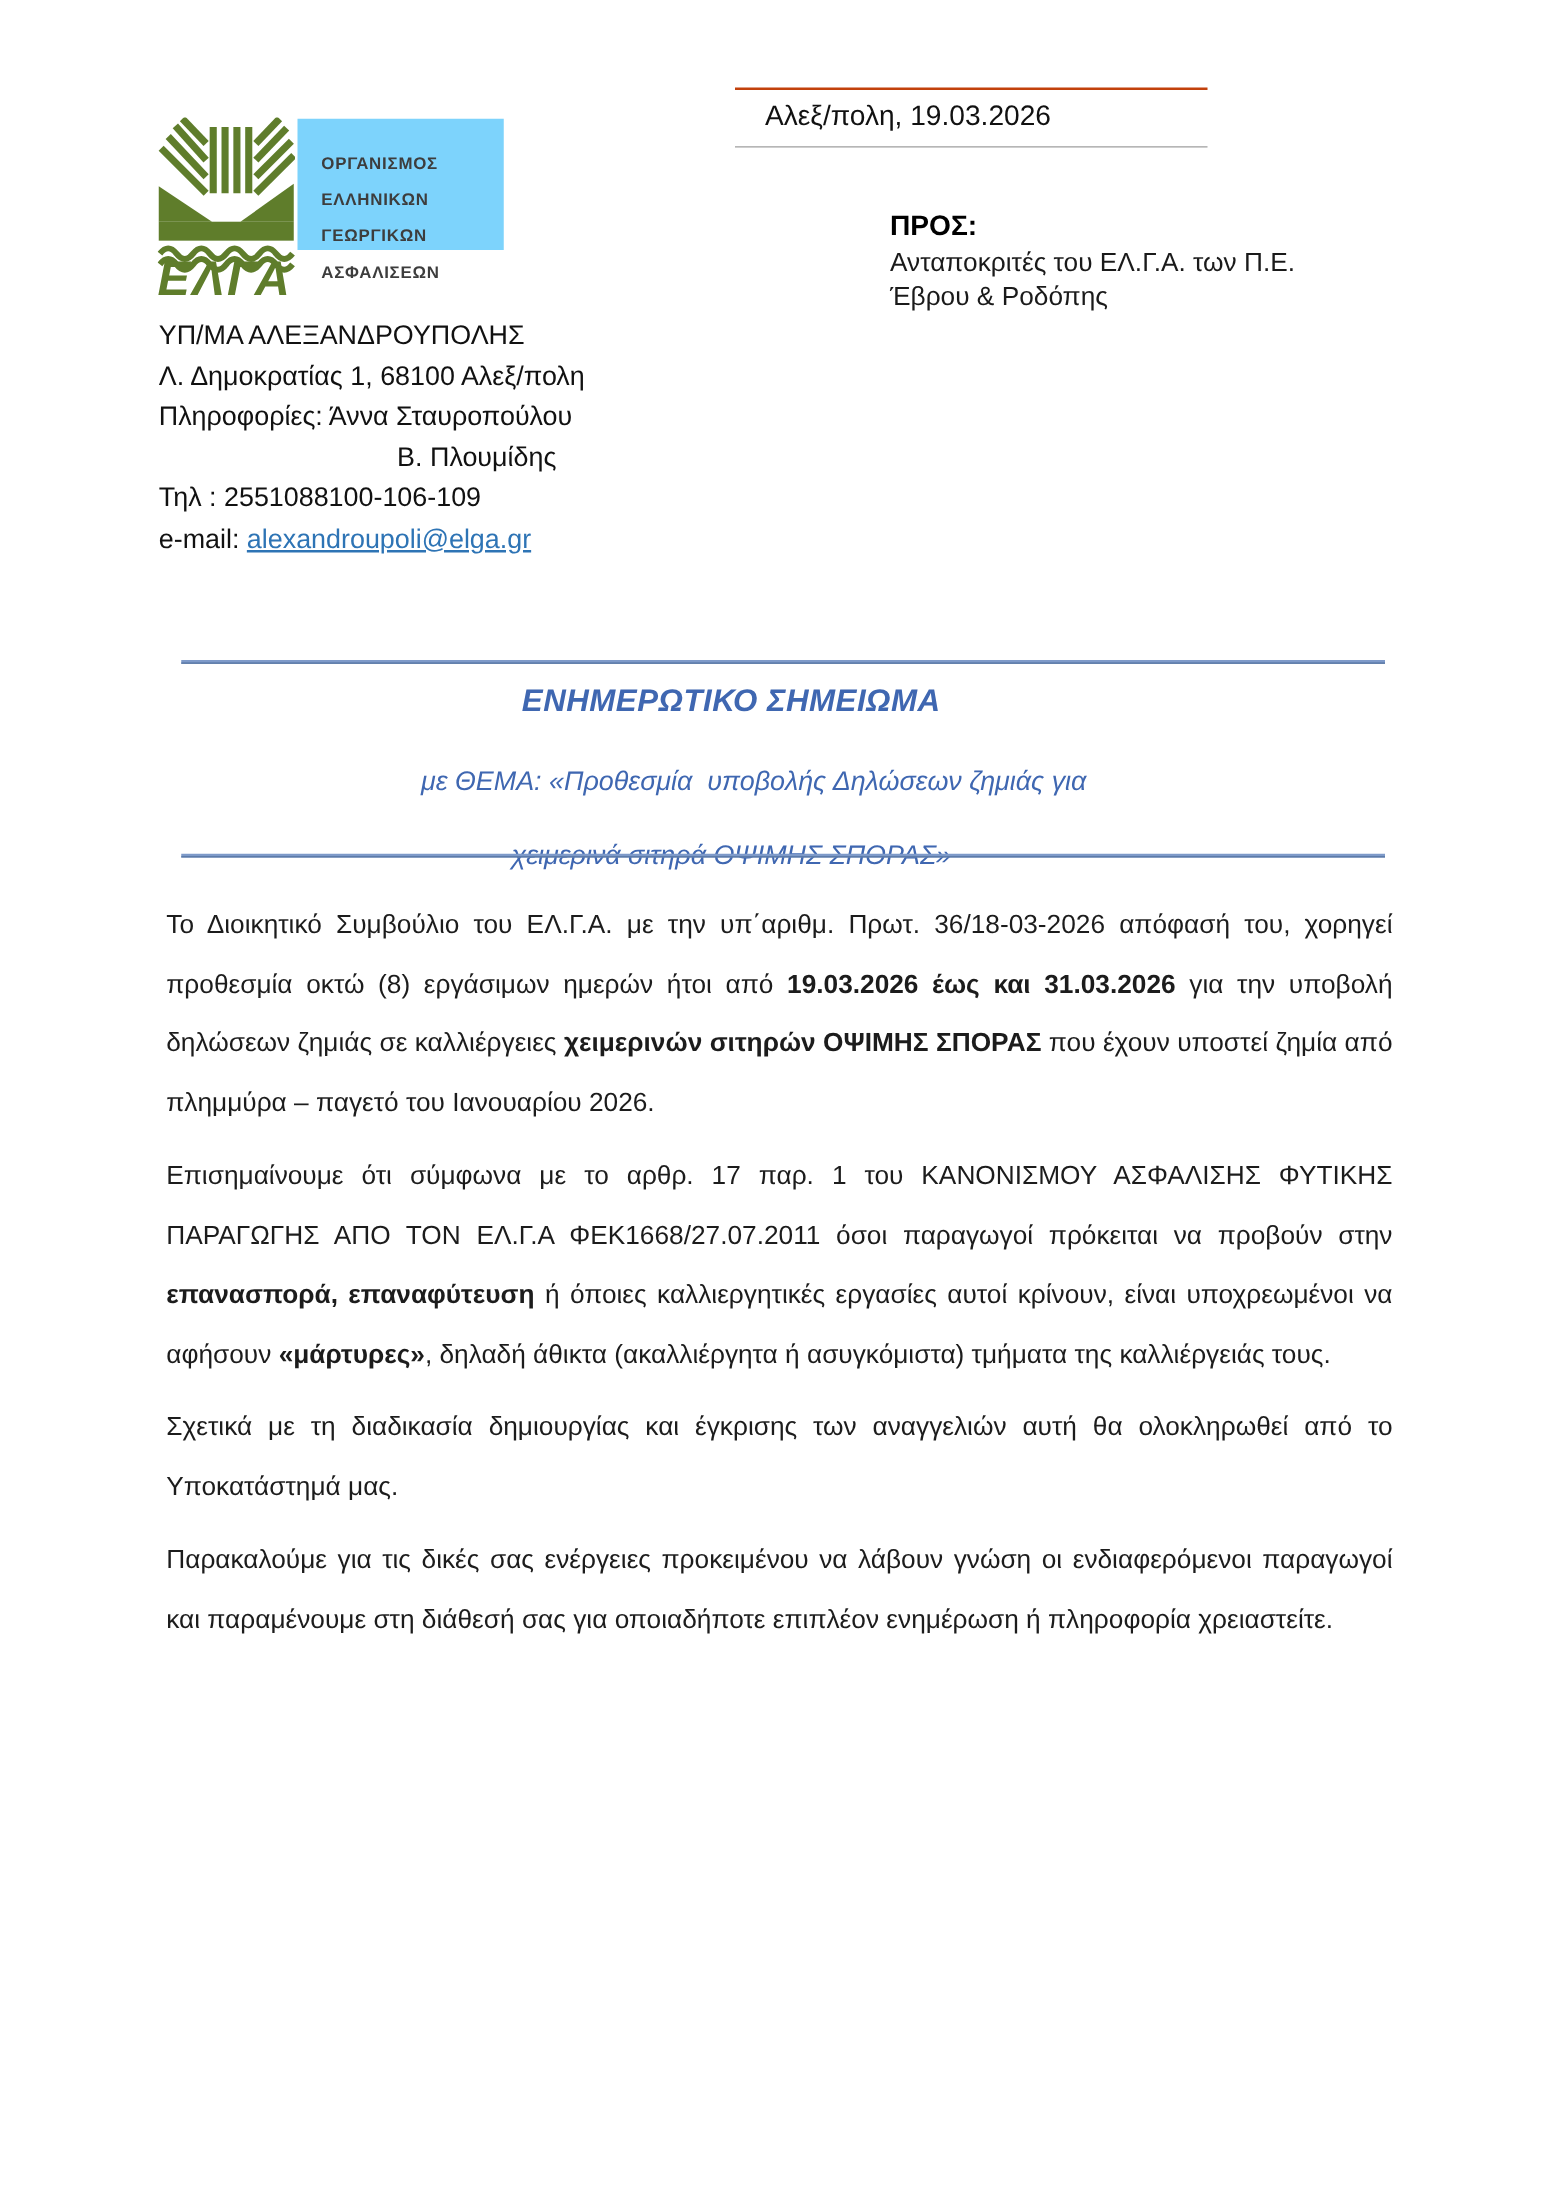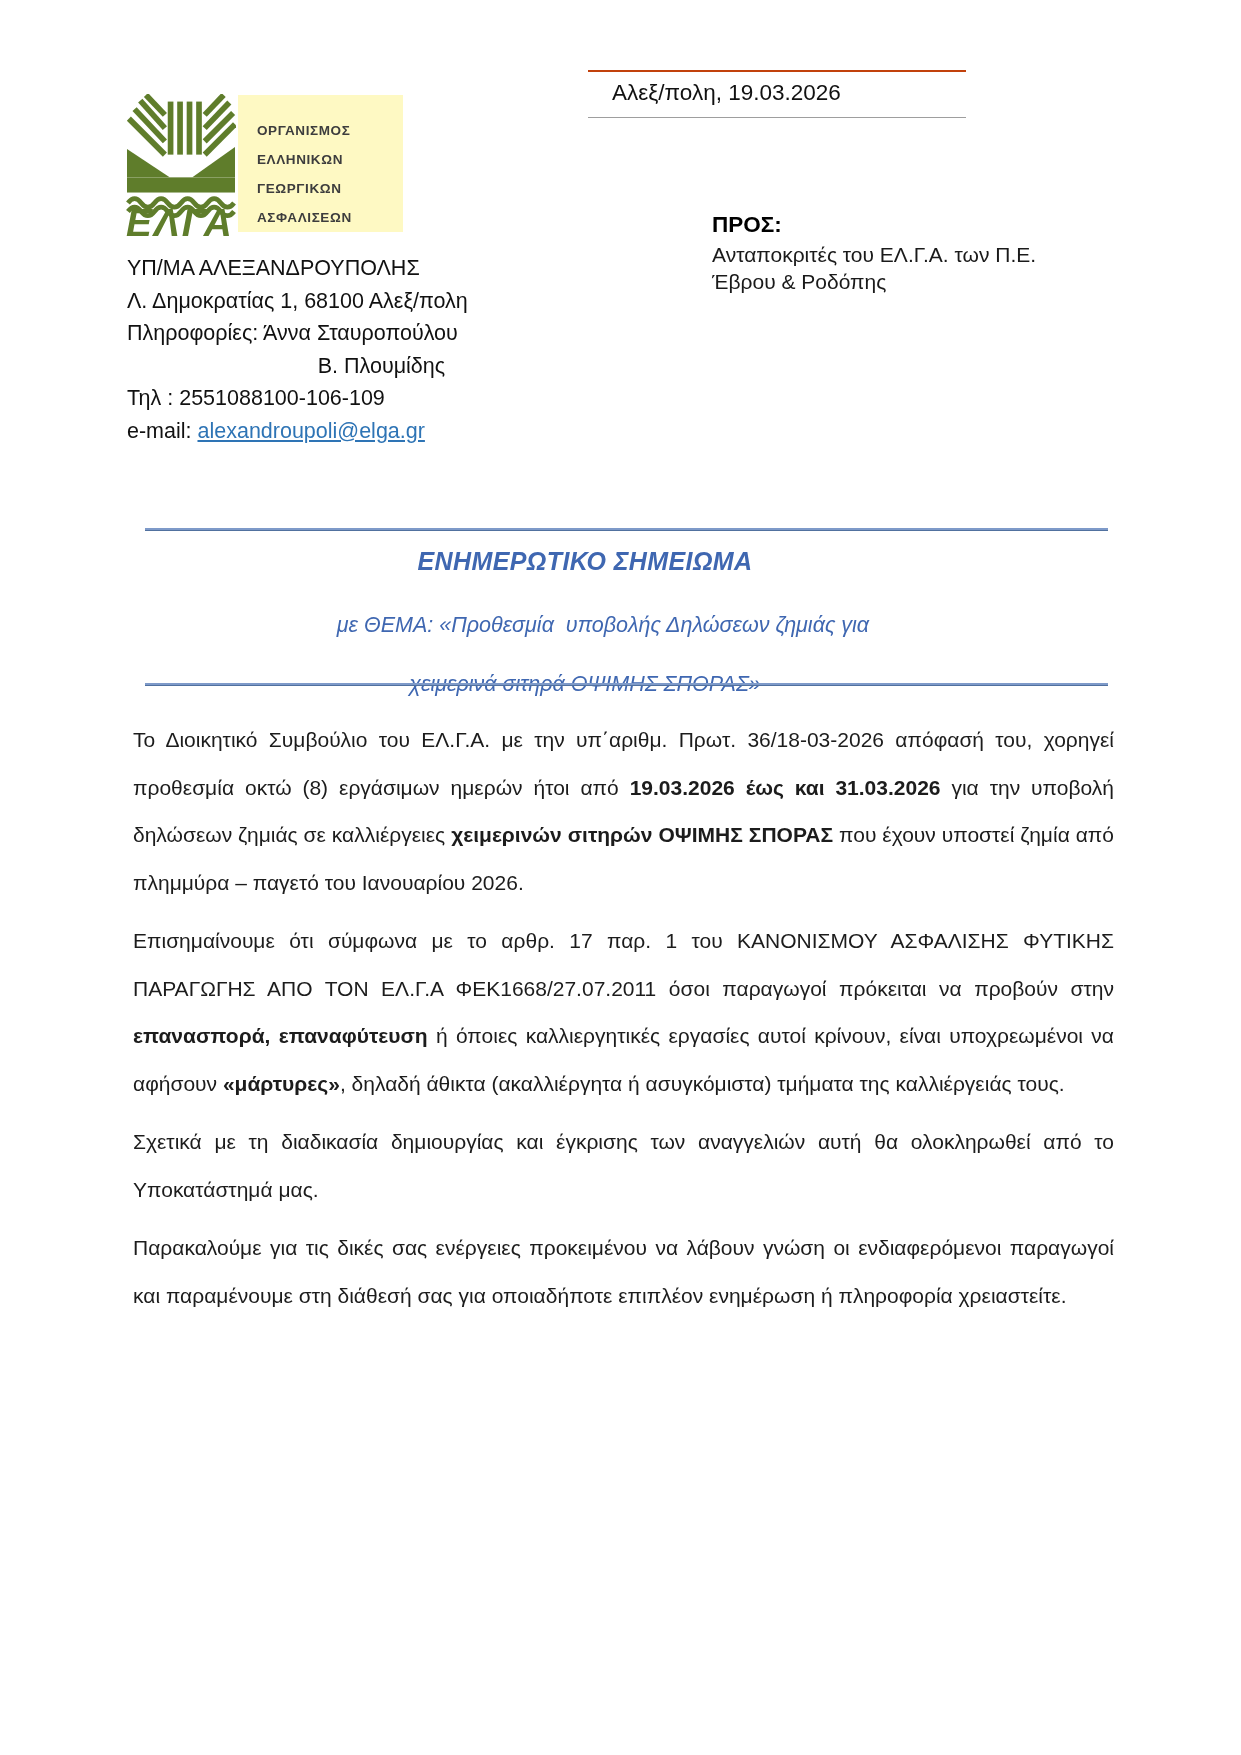--- a/index.html
+++ b/index.html
@@ -14,28 +14,28 @@
   
   .date-block{
     position:absolute;left:588px;top:45px;width:378px;
     border-top:2px solid #c2410c;border-bottom:1px solid #9e9e9e;
     padding:8px 0 11px 24px;box-sizing:border-box;
     font-size:22.5px;color:#111111;margin-top:25px;
   }
   
   .elga-mark{position:absolute;left:126px;top:94px;width:110px;height:144px;}
   .org-box{
-    position:absolute;left:238px;top:95px;width:165px;height:137px;
-    background:#fef9c3;box-sizing:border-box;
+    position:absolute;left:238px;top:95px;width:165px;height:105px;
+    background:#7dd3fc;box-sizing:border-box;
     padding:21px 0 0 19px;
     font-size:13.5px;font-weight:bold;color:#3d3d3d;
     letter-spacing:0.6px;line-height:29px;
   }
   
-  .recipient-block{position:absolute;left:712px;top:167px;font-size:21px;line-height:27px;color:#1a1a1a;margin-top:44px;}
+  .recipient-block{position:absolute;left:712px;top:167px;font-size:21px;line-height:27px;color:#1a1a1a;}
   .pros-label{font-size:22.5px;font-weight:bold;color:#000;margin-bottom:3px;}
   
   .sender-block{position:absolute;left:127px;top:252px;font-size:21.5px;line-height:32.5px;color:#111111;}
   .indent{padding-left:168px;text-align:center;}
   .email-link{color:#2e74b5;text-decoration:underline;cursor:pointer;}
   
   .rule{position:absolute;left:145px;width:963px;height:2px;background:#7e9ac9;border-bottom:1px solid #51719f;}
   .rule1{top:528px;}
   .rule2{top:683px;}
   

